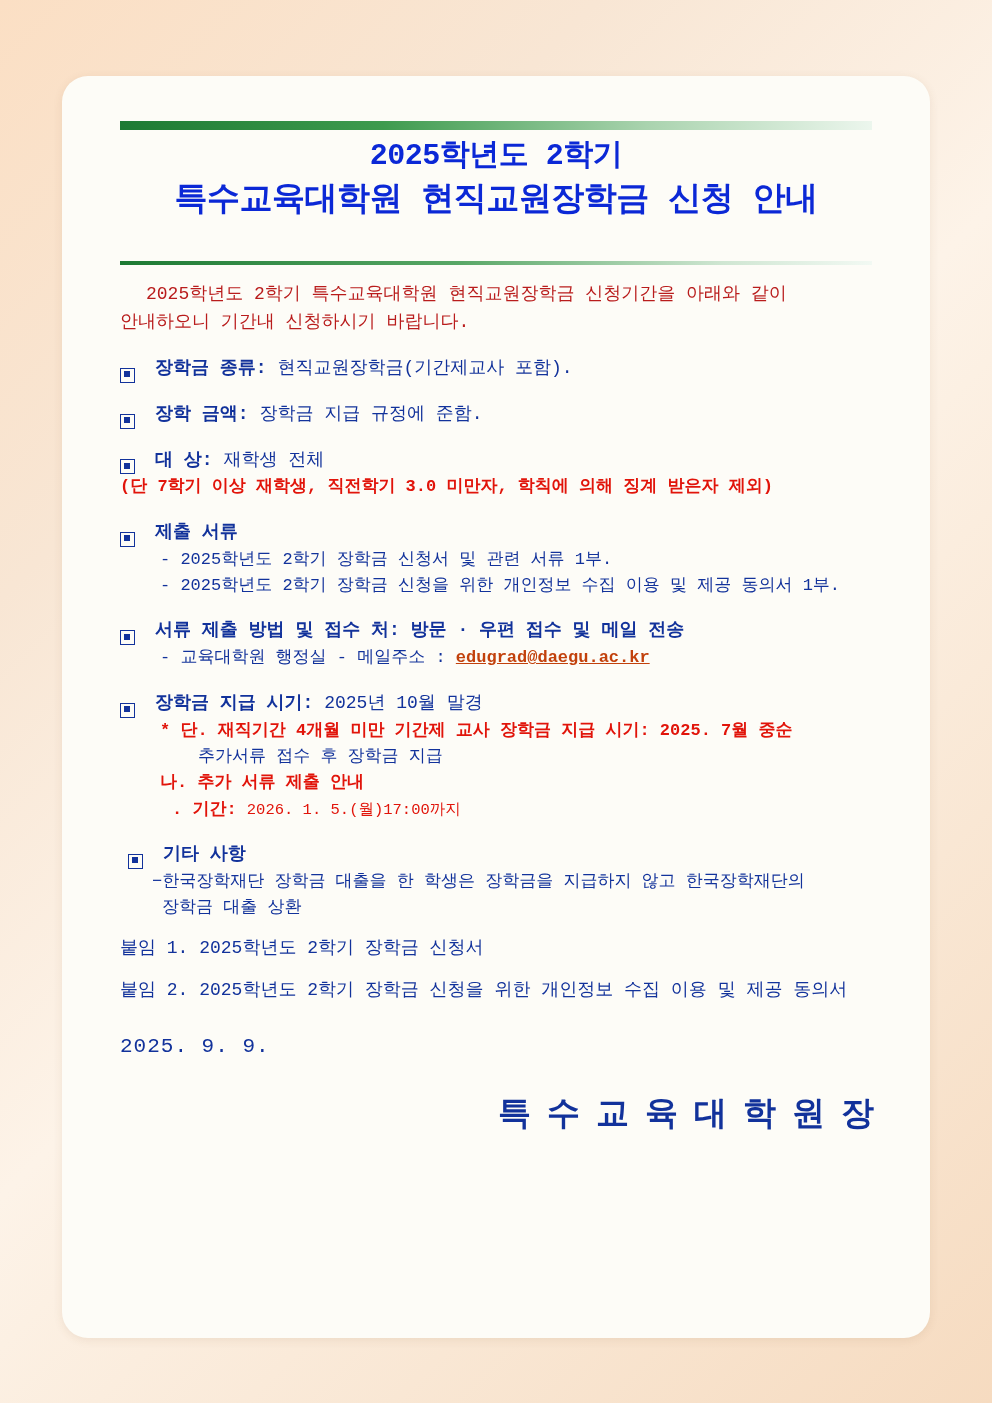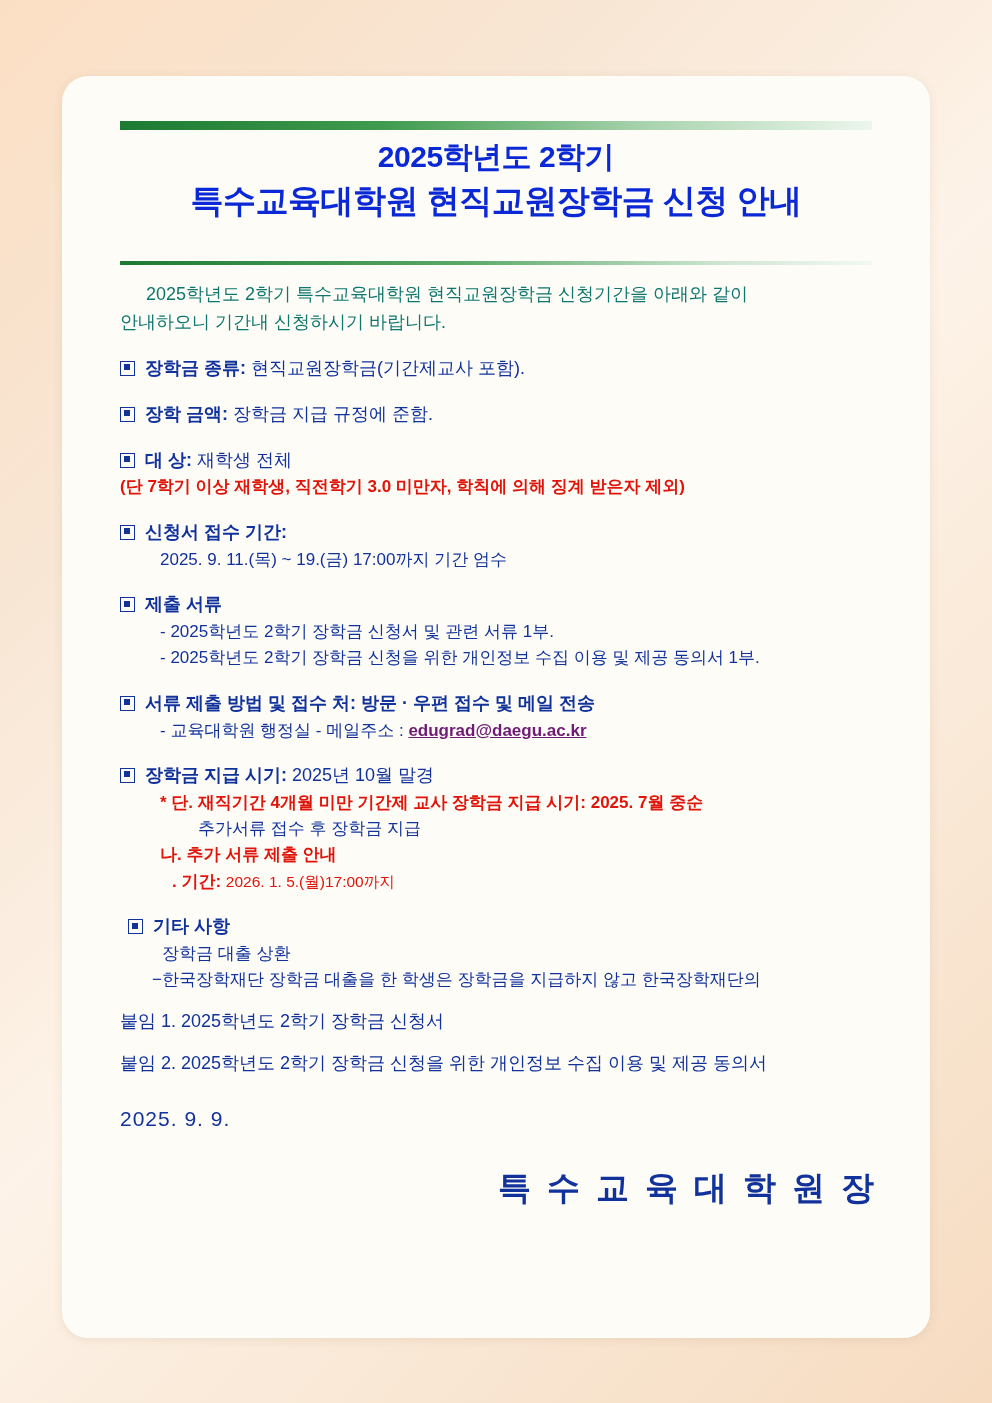--- a/index.html
+++ b/index.html
@@ -20,20 +20,21 @@
   }
   .sheet {
     position: absolute;
     left: 62px;
     top: 76px;
     width: 868px;
     height: 1262px;
     background: #fdfcf7;
     border-radius: 26px;
     box-shadow: 0 2px 10px rgba(120, 80, 40, 0.10);
+    font-family: Liberation Mono, monospace;
   }
   .inner {
     position: absolute;
     left: 0;
     top: 0;
     width: 868px;
     height: 1262px;
     padding: 0;
   }
   .rule-top {
@@ -77,34 +78,34 @@
   .body {
     position: absolute;
     left: 58px;
     top: 205px;
     width: 770px;
     color: #12329b;
     font-size: 17.5px;
     line-height: 1.55;
   }
   .intro {
-    color: #0f766e;
+    color: #b91c1c;
     font-size: 18px;
     line-height: 1.55;
     margin: 0 0 8px 0;
   }
   .intro .ind { padding-left: 26px; }
   .block {
     margin-top: 18px;
     position: relative;
   }
   .bullet-row {
     display: flex;
-    align-items: flex-start;
-    gap: 10px;
+    align-items: flex-end;
+    gap: 20px;
   }
   .sq {
     display: inline-block;
     width: 13px;
     height: 13px;
     border: 1.6px solid #12329b;
     position: relative;
     flex: 0 0 auto;
     margin-top: 6px;
   }
@@ -135,21 +136,21 @@
   .red-em {
     color: #e1140a;
     font-weight: bold;
   }
   .note-red {
     color: #e1140a;
     font-size: 17px;
     font-weight: bold;
   }
   .mail {
-    color: #701a75;
+    color: #c2410c;
     text-decoration: underline;
     font-weight: bold;
   }
   .attach {
     margin-top: 14px;
     font-size: 18px;
     color: #12329b;
   }
   .date {
     margin-top: 26px;
@@ -219,29 +220,20 @@
         <div class="bullet-row">
           <span class="sq"></span>
           <div class="line">
             <b>대 상:</b>
             <span>재학생 전체</span>
           </div>
         </div>
         <div class="note-red">(단 7학기 이상 재학생, 직전학기 3.0 미만자, 학칙에 의해 징계 받은자 제외)</div>
       </div>
 
-      <div class="block">
-        <div class="bullet-row">
-          <span class="sq"></span>
-          <div class="line">
-            <b>신청서 접수 기간:</b>
-          </div>
-        </div>
-        <div class="sub">2025. 9. 11.(목) ~ 19.(금) 17:00까지 기간 엄수</div>
-      </div>
 
       <div class="block">
         <div class="bullet-row">
           <span class="sq"></span>
           <div class="line">
             <b>제출 서류</b>
           </div>
         </div>
         <div class="sub">- 2025학년도 2학기 장학금 신청서 및 관련 서류 1부.</div>
         <div class="sub">- 2025학년도 2학기 장학금 신청을 위한 개인정보 수집 이용 및 제공 동의서 1부.</div>
@@ -276,22 +268,22 @@
         </div>
       </div>
 
       <div class="block">
         <div class="bullet-row" style="margin-left:8px">
           <span class="sq"></span>
           <div class="line">
             <b>기타 사항</b>
           </div>
         </div>
+        <div class="sub" style="margin-left:32px">−한국장학재단 장학금 대출을 한 학생은 장학금을 지급하지 않고 한국장학재단의</div>
         <div class="sub" style="margin-left:42px">장학금 대출 상환</div>
-        <div class="sub" style="margin-left:32px">−한국장학재단 장학금 대출을 한 학생은 장학금을 지급하지 않고 한국장학재단의</div>
       </div>
 
       <div class="attach">붙임 1. 2025학년도 2학기 장학금 신청서</div>
       <div class="attach">붙임 2. 2025학년도 2학기 장학금 신청을 위한 개인정보 수집 이용 및 제공 동의서</div>
 
       <div class="date">2025. 9. 9.</div>
       <div class="signature">특수교육대학원장</div>
 
     </div>
   </div>

